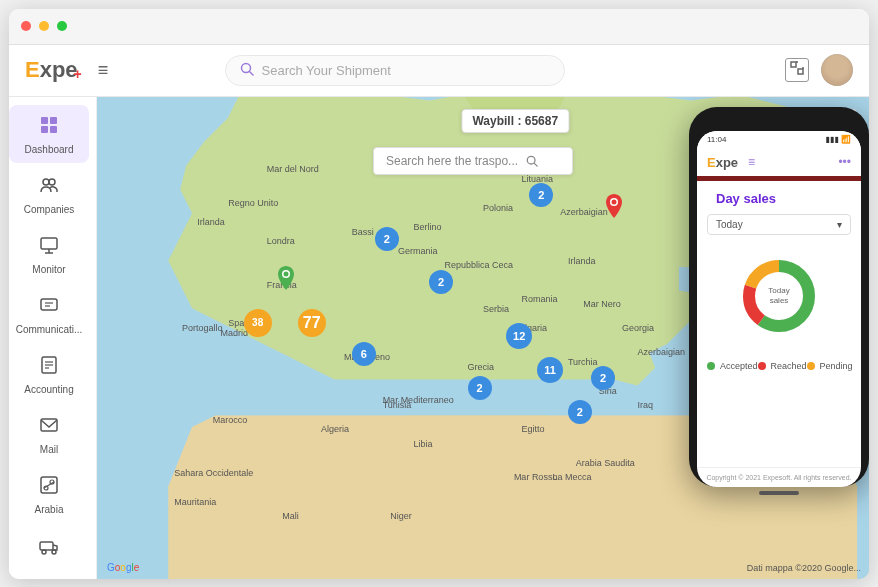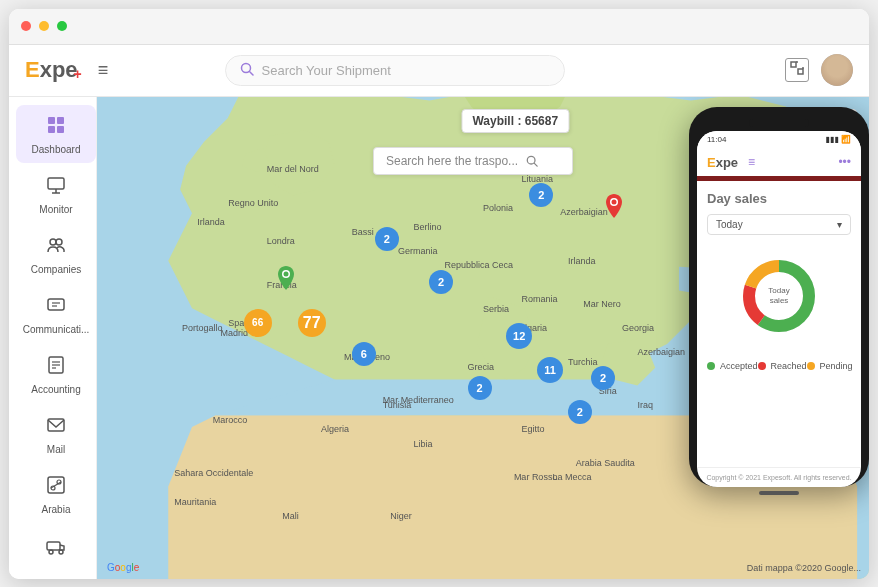--- a/index.html
+++ b/index.html
@@ -134,21 +134,21 @@
       overflow: hidden;
     }
 
     
     .sidebar {
       width: 88px;
       background: #fff;
       border-right: 1px solid #eee;
       display: flex;
       flex-direction: column;
-      align-items: flex-end;
+      align-items: flex-start;
       padding: 8px 0;
       gap: 2px;
       z-index: 5;
     }
     .sidebar-item {
       width: 80px;
       display: flex;
       flex-direction: column;
       align-items: center;
       padding: 10px 4px 8px;
@@ -353,21 +353,22 @@
     .phone-content {
       flex: 1;
       padding: 10px;
       display: flex;
       flex-direction: column;
       gap: 8px;
     }
     .phone-title {
       font-size: 13px;
       font-weight: 700;
-      color: #737373;
+      color: #6d28d9;
+      margin-left: 9px;
     }
     .phone-dropdown {
       display: flex;
       align-items: center;
       justify-content: space-between;
       border: 1px solid #ddd;
       border-radius: 4px;
       padding: 4px 8px;
       font-size: 10px;
       color: #555;
@@ -489,38 +490,38 @@
               <rect x="2" y="11" width="7" height="7" rx="1" fill="#9c7cdb"></rect>
               <rect x="11" y="11" width="7" height="7" rx="1" fill="#9c7cdb"></rect>
             </svg>
           </span>
           <span class="sidebar-label">Dashboard</span>
         </div>
 
         <div class="sidebar-item">
           <span class="sidebar-icon">
             <svg width="20" height="20" viewBox="0 0 20 20" fill="none">
-              <rect x="2" y="3" width="16" height="11" rx="1.5" stroke="#555" stroke-width="1.5"></rect>
-              <line x1="10" y1="14" x2="10" y2="18" stroke="#555" stroke-width="1.5"></line>
-              <line x1="6" y1="18" x2="14" y2="18" stroke="#555" stroke-width="1.5"></line>
-            </svg>
-          </span>
-          <span class="sidebar-label">Monitor</span>
-        </div>
-
-        <div class="sidebar-item">
-          <span class="sidebar-icon">
-            <svg width="20" height="20" viewBox="0 0 20 20" fill="none">
               <circle cx="7" cy="7" r="3" stroke="#555" stroke-width="1.5"></circle>
               <circle cx="13" cy="7" r="3" stroke="#555" stroke-width="1.5"></circle>
               <path d="M2 17c0-3 2-5 5-5s5 2 5 5" stroke="#555" stroke-width="1.5"></path>
               <path d="M11 13c1-1 2.5-1.5 4-1s3.5 2 3 5" stroke="#555" stroke-width="1.5"></path>
             </svg>
           </span>
           <span class="sidebar-label">Companies</span>
+        </div>
+
+        <div class="sidebar-item">
+          <span class="sidebar-icon">
+            <svg width="20" height="20" viewBox="0 0 20 20" fill="none">
+              <rect x="2" y="3" width="16" height="11" rx="1.5" stroke="#555" stroke-width="1.5"></rect>
+              <line x1="10" y1="14" x2="10" y2="18" stroke="#555" stroke-width="1.5"></line>
+              <line x1="6" y1="18" x2="14" y2="18" stroke="#555" stroke-width="1.5"></line>
+            </svg>
+          </span>
+          <span class="sidebar-label">Monitor</span>
         </div>
 
         <div class="sidebar-item">
           <span class="sidebar-icon">
             <svg width="20" height="20" viewBox="0 0 20 20" fill="none">
               <rect x="2" y="4" width="16" height="11" rx="2" stroke="#555" stroke-width="1.5"></rect>
               <line x1="6" y1="8" x2="14" y2="8" stroke="#555" stroke-width="1.2"></line>
               <line x1="6" y1="11" x2="11" y2="11" stroke="#555" stroke-width="1.2"></line>
             </svg>
           </span>
@@ -679,21 +680,21 @@
             <path d="M11 2C6.6 2 3 5.6 3 10c0 6.5 8 16 8 16s8-9.5 8-16c0-4.4-3.6-8-8-8z" fill="#4caf50"></path>
             <circle cx="11" cy="10" r="4" fill="white"></circle>
             <circle cx="11" cy="10" r="2.5" fill="#4caf50"></circle>
           </svg>
         </div>
 
         <div class="map-cluster cluster-blue" style="top:18%;left:56%">2</div>
         <div class="map-cluster cluster-blue" style="top:27%;left:36%">2</div>
         <div class="map-cluster cluster-blue" style="top:36%;left:43%">2</div>
         <div class="map-cluster cluster-orange" style="top:44%;left:26%;width:28px;height:28px;font-size:16px">77</div>
-        <div class="map-cluster cluster-orange" style="top:44%;left:19%;width:28px;height:28px;font-size:10px">66</div>
+        <div class="map-cluster cluster-orange" style="top:44%;left:19%;width:28px;height:28px;font-size:10px">38</div>
         <div class="map-cluster cluster-blue" style="top:51%;left:33%">6</div>
         <div class="map-cluster cluster-blue" style="top:47%;left:53%;width:26px;height:26px">12</div>
         <div class="map-cluster cluster-blue" style="top:54%;left:57%;width:26px;height:26px">11</div>
         <div class="map-cluster cluster-blue" style="top:56%;left:64%">2</div>
         <div class="map-cluster cluster-blue" style="top:63%;left:61%">2</div>
         <div class="map-cluster cluster-blue" style="top:58%;left:48%">2</div>
 
         <div class="google-logo">
           <span>G</span><span>o</span><span style="color:#fbbc04">o</span><span>g</span><span>l</span><span>e</span>
         </div>

